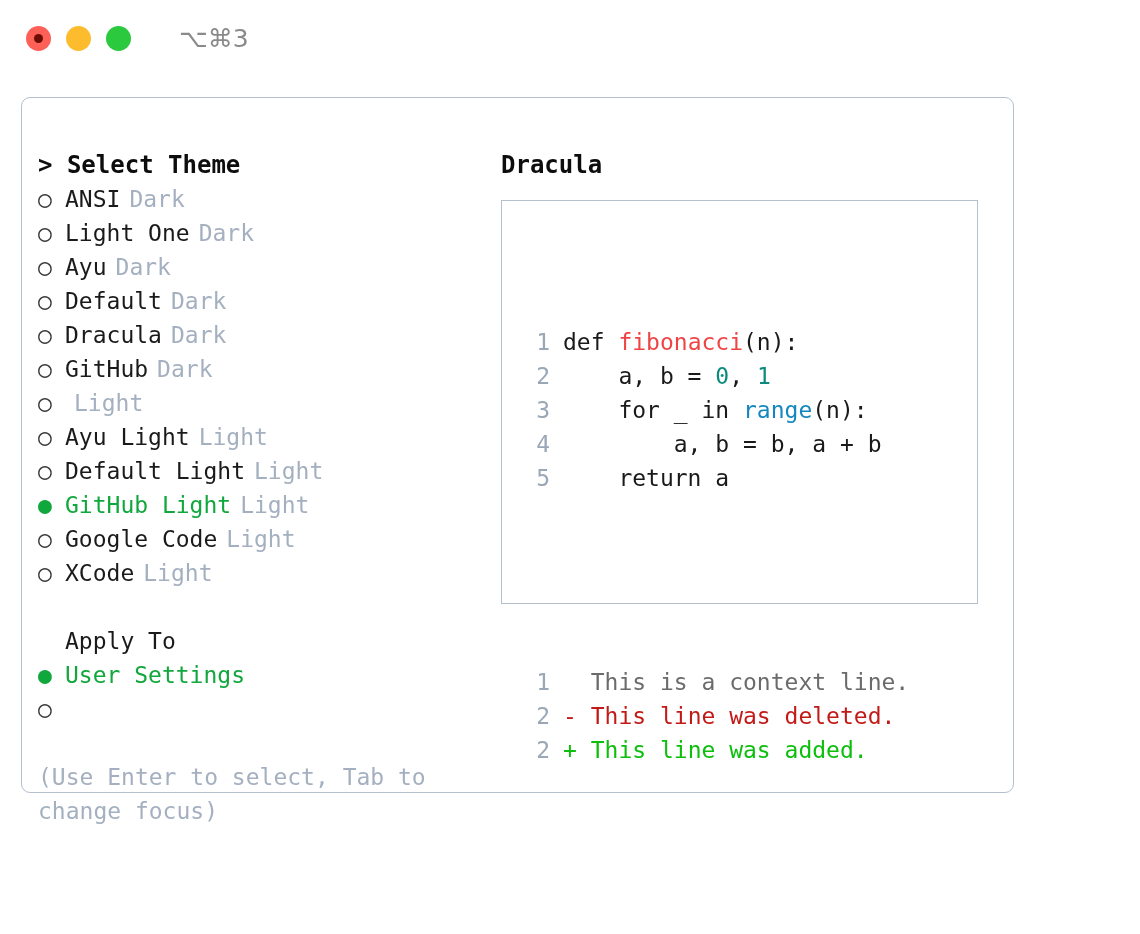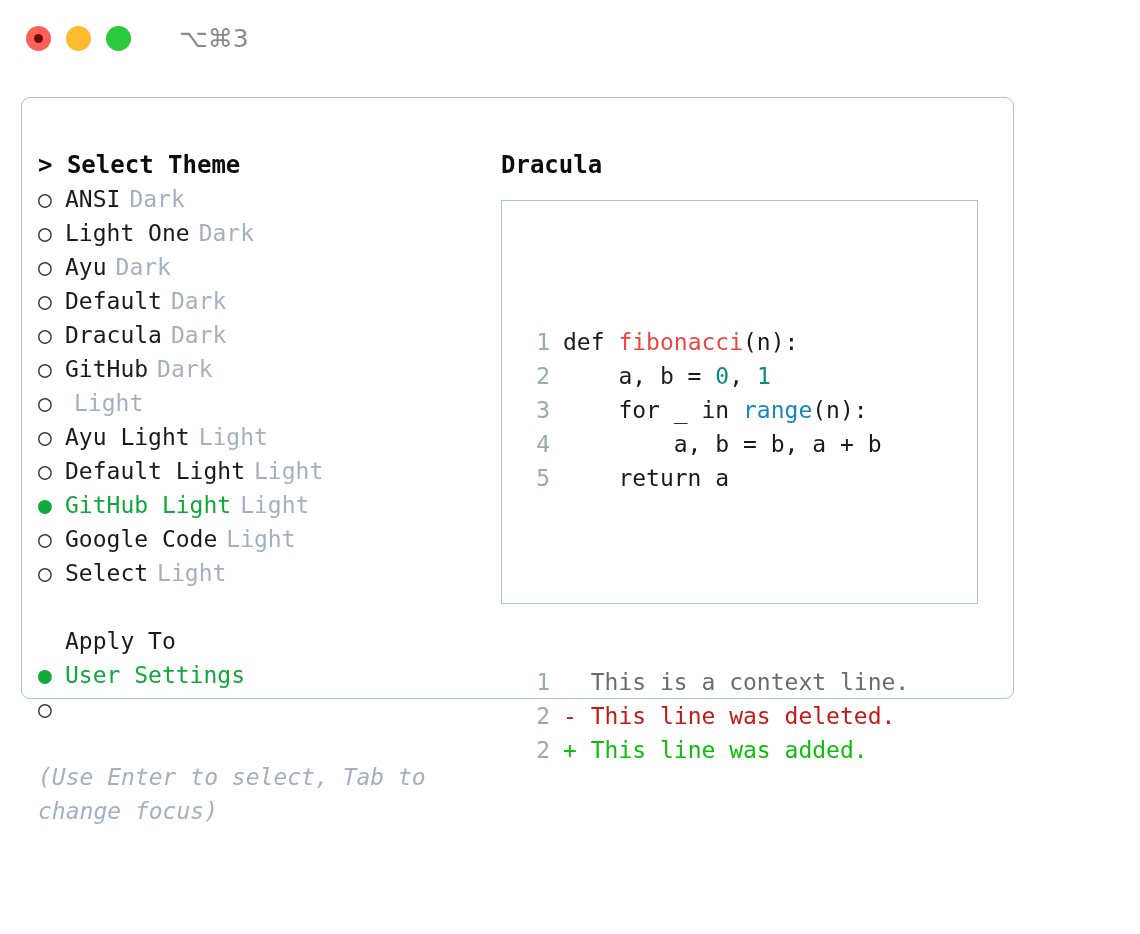--- a/index.html
+++ b/index.html
@@ -54,21 +54,21 @@
     letter-spacing: 0px;
     font-weight: 500;
   }
 
   
   #panel {
     position: absolute;
     left: 21px;
     top: 97px;
     width: 993px;
-    height: 602px;
+    height: 696px;
     border: 1.6px solid #b5c0cf;
     border-radius: 9px;
     box-sizing: border-box;
     background: #ffffff;
   }
 
   #columns {
     position: absolute;
     left: 0; top: 0;
     width: 100%; height: 100%;
@@ -121,21 +121,20 @@
     padding-left: 27px;
     white-space: pre;
   }
 
   #hint {
     margin-top: 34px;
     font-size: 23px;
     color: #a4b0c0;
     line-height: 34px;
     width: 410px;
-    font-style: italic;
   }
 
   
   #right-col {
     position: absolute;
     left: 479px;
     top: 50px;
     width: 500px;
   }
   #preview-title {
@@ -204,21 +203,21 @@
           <div class="opt-row"><span class="bullet">○</span><span class="opt-label">Light One</span><span class="opt-variant">Dark</span></div>
           <div class="opt-row"><span class="bullet">○</span><span class="opt-label">Ayu</span><span class="opt-variant">Dark</span></div>
           <div class="opt-row"><span class="bullet">○</span><span class="opt-label">Default</span><span class="opt-variant">Dark</span></div>
           <div class="opt-row"><span class="bullet">○</span><span class="opt-label">Dracula</span><span class="opt-variant">Dark</span></div>
           <div class="opt-row"><span class="bullet">○</span><span class="opt-label">GitHub</span><span class="opt-variant">Dark</span></div>
           <div class="opt-row"><span class="bullet">○</span><span class="opt-variant">Light</span></div>
           <div class="opt-row"><span class="bullet">○</span><span class="opt-label">Ayu Light</span><span class="opt-variant">Light</span></div>
           <div class="opt-row"><span class="bullet">○</span><span class="opt-label">Default Light</span><span class="opt-variant">Light</span></div>
           <div class="opt-row selected"><span class="bullet sel">●</span><span class="opt-label">GitHub Light</span><span class="opt-variant">Light</span></div>
           <div class="opt-row"><span class="bullet">○</span><span class="opt-label">Google Code</span><span class="opt-variant">Light</span></div>
-          <div class="opt-row"><span class="bullet">○</span><span class="opt-label">Select</span><span class="opt-variant">Light</span></div>
+          <div class="opt-row"><span class="bullet">○</span><span class="opt-label">XCode</span><span class="opt-variant">Light</span></div>
         </div>
 
       <div class="spacer-row"></div>
 
       <div id="apply-heading">Apply To</div>
 
       <div id="apply-list">
           <div class="opt-row selected"><span class="bullet sel">●</span><span class="opt-label">User Settings</span></div>
           <div class="opt-row"><span class="bullet">○</span></div>
         </div>

